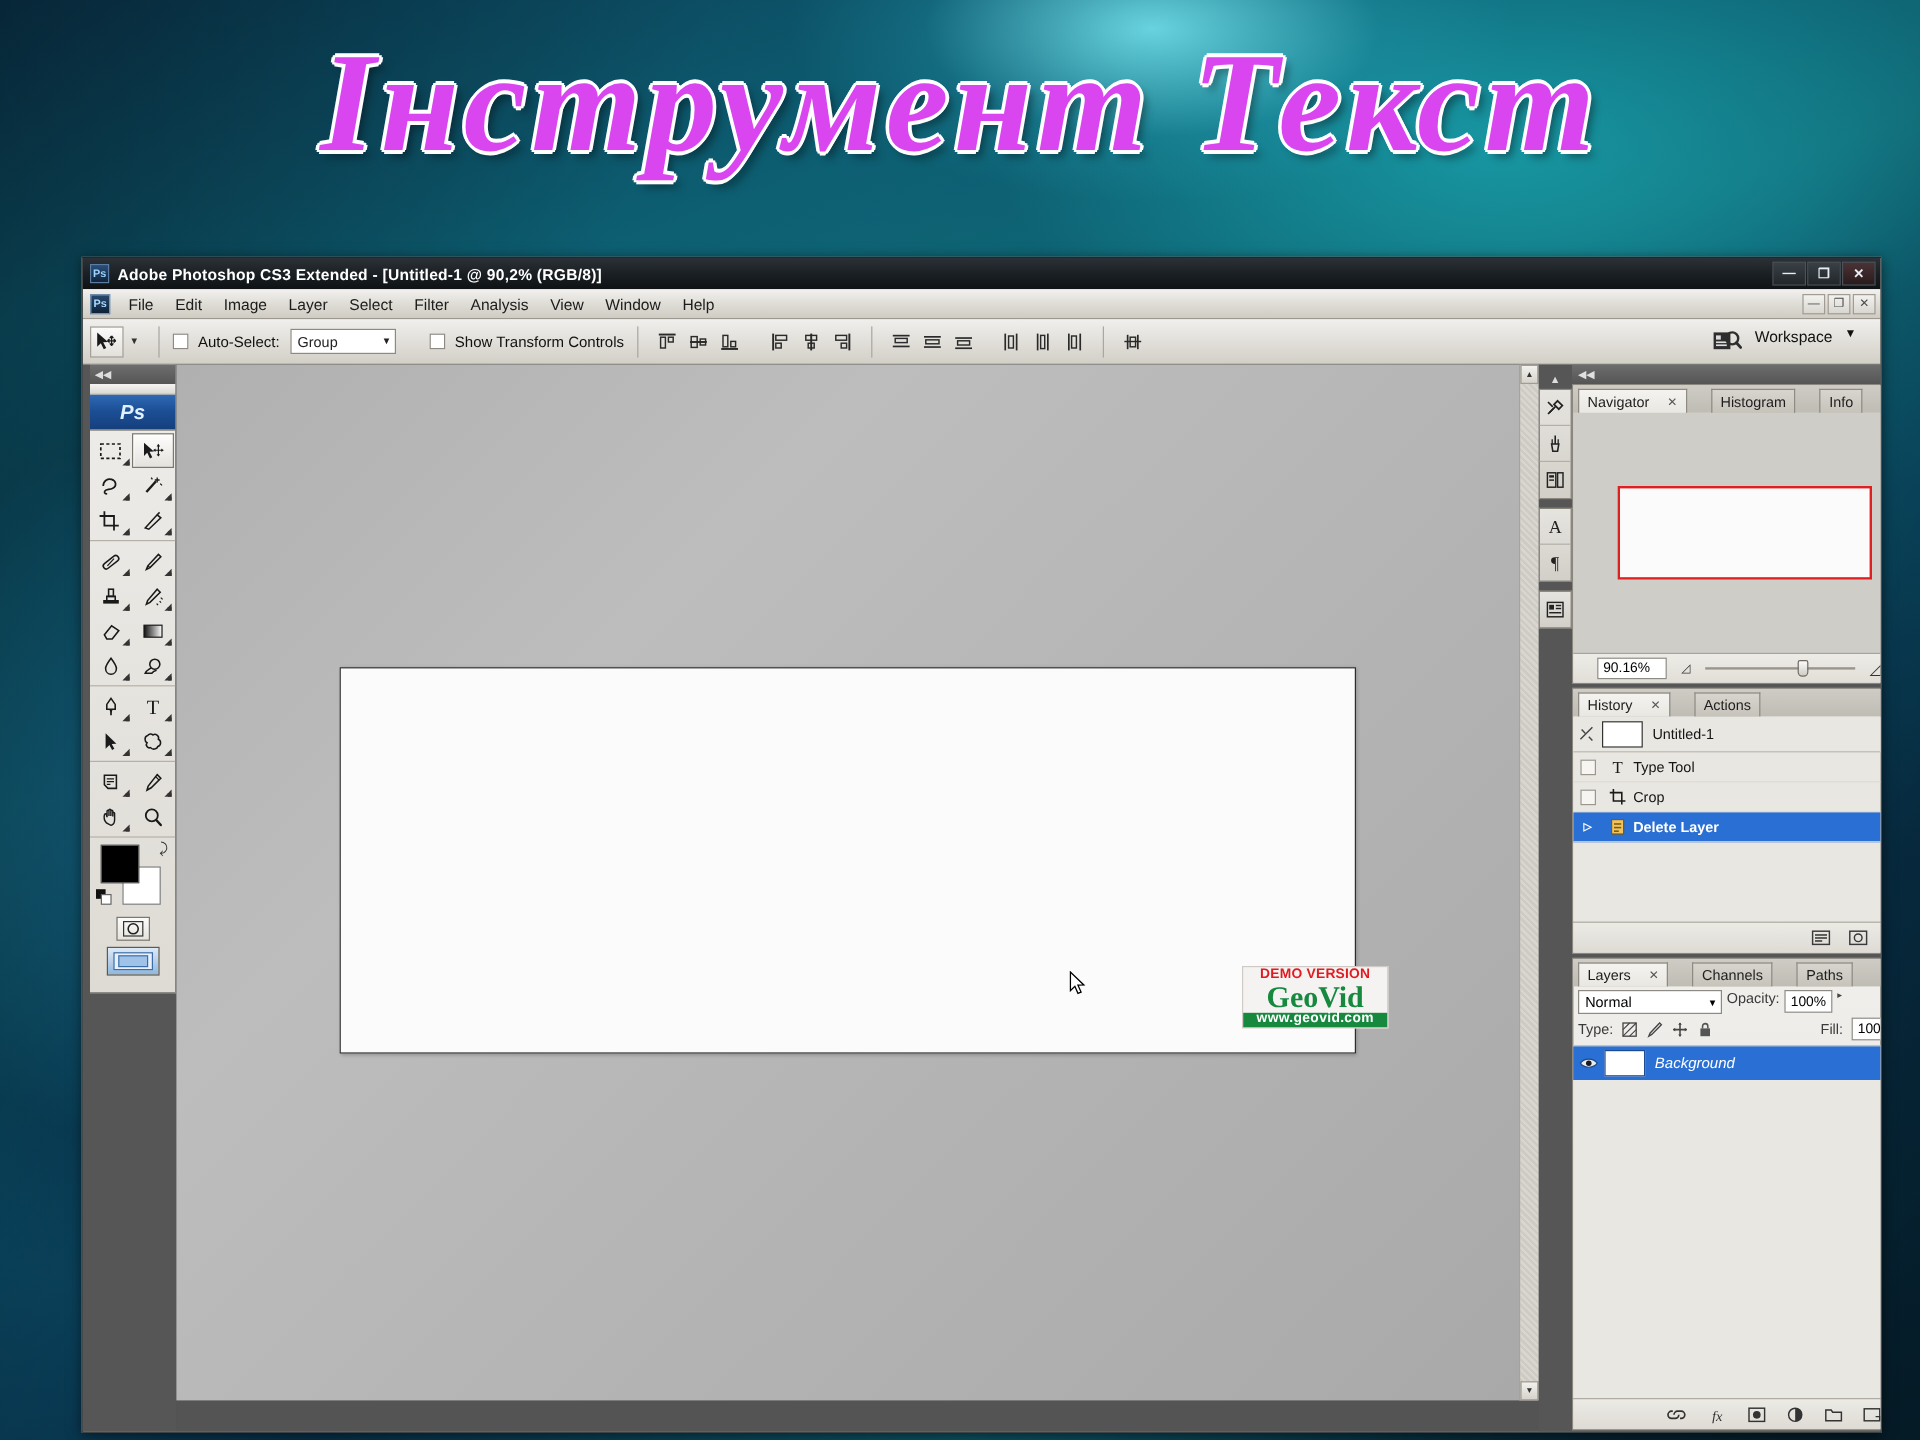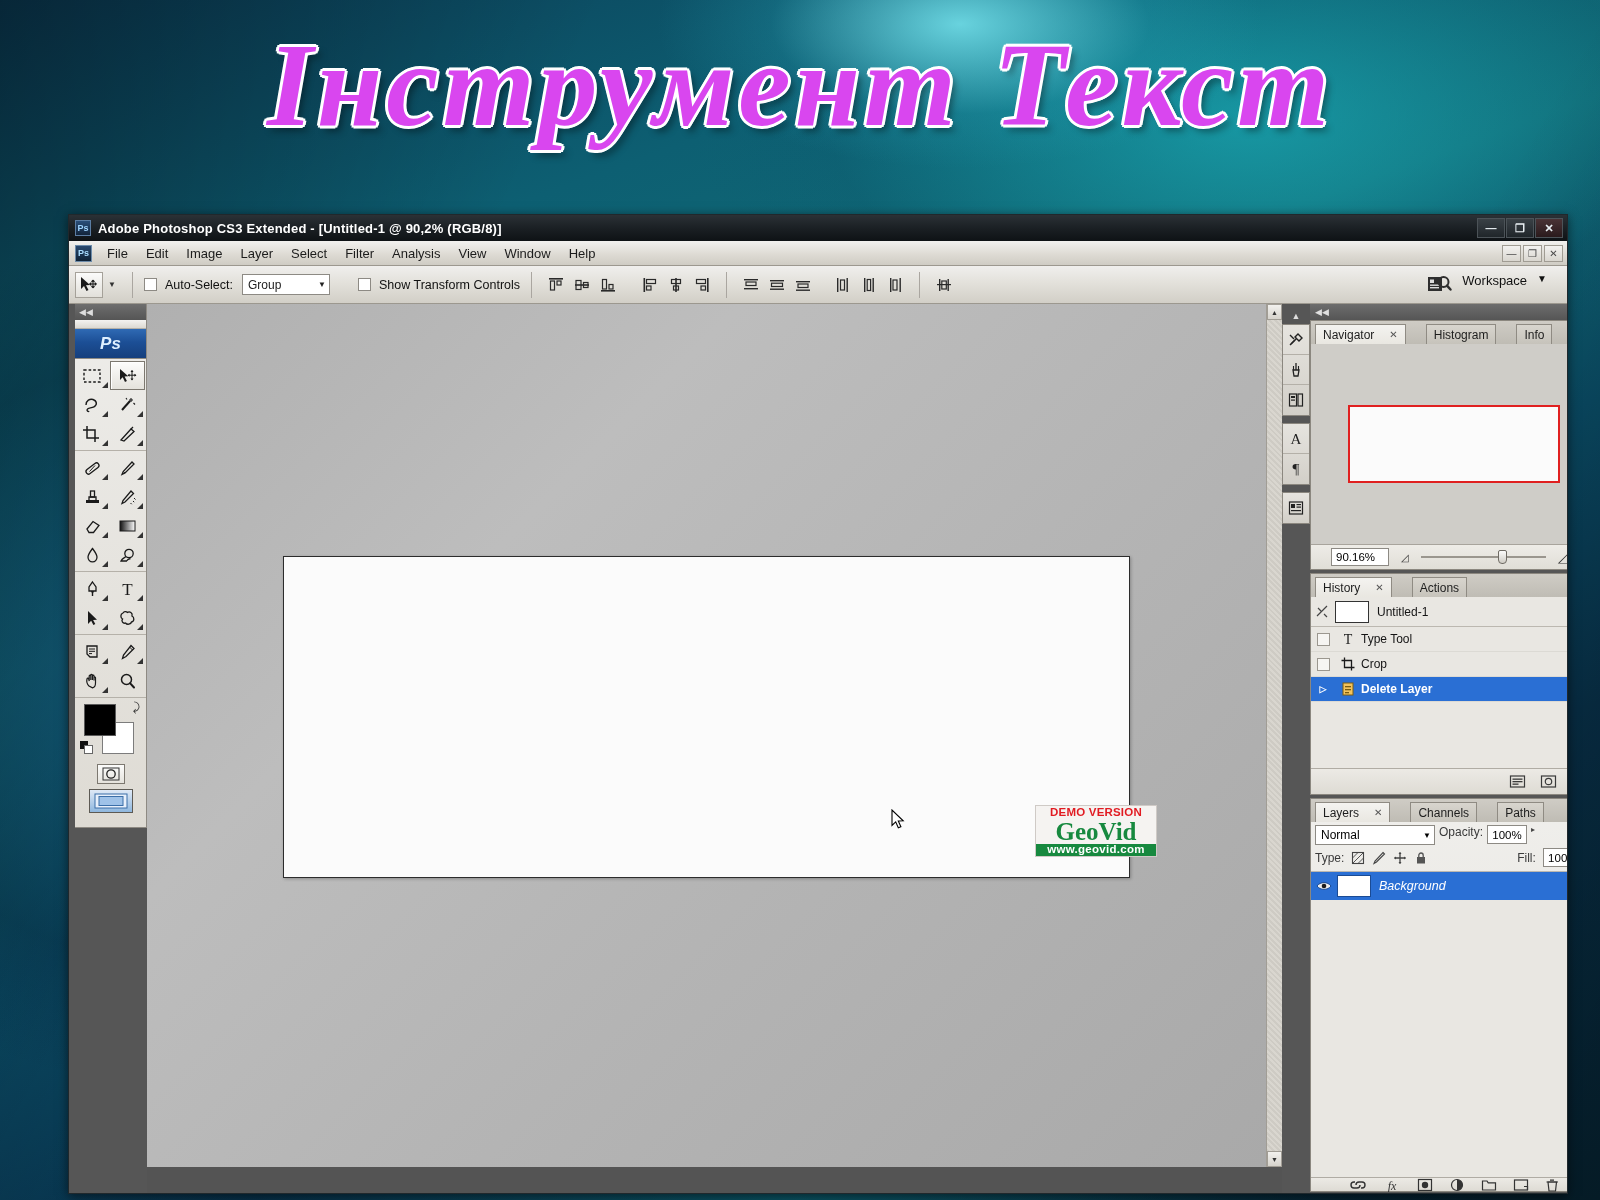--- a/index.html
+++ b/index.html
@@ -359,21 +359,21 @@
   .lay-lbl { font-size: 12px; color: #3a3a3a; }
   .num-field { width: 40px; height: 19px; background: #fff; border: 1px solid #8d8a84; font-size: 11.5px; display: flex; align-items: center; justify-content: center; }
   .stepper { font-size: 8px; color: #444; }
   .lay-row2 { display: flex; align-items: center; gap: 7px; }
   #layers-list { flex: 1 1 auto; background: #e9e7e2; margin-top: 4px; border-top: 1px solid #bcb8b0; }
   .layer-row { height: 28px; display: flex; align-items: center; background: #2a6fd4; color: #fff; }
   .layer-eye { width: 26px; display: flex; align-items: center; justify-content: center; }
   .layer-thumb { width: 34px; height: 22px; background: #fff; border: 1px solid #1b4b94; margin-right: 8px; }
   .layer-name { font-size: 12.5px; font-style: italic; flex: 1 1 auto; }
   .layer-lock { width: 26px; display: flex; align-items: center; justify-content: center; }
-  #layers-footer { height: 14px; display: flex; align-items: center; justify-content: center; gap: 16px; background: linear-gradient(180deg,#eceae5,#dedbd4); border-top: 1px solid #b0aca4; }
+  #layers-footer { height: 26px; display: flex; align-items: center; justify-content: flex-end; gap: 16px; background: linear-gradient(180deg,#eceae5,#dedbd4); border-top: 1px solid #b0aca4; }
 
   svg { display: block; }
 </style>
 </head>
 <body>
 
 <div id="slide-bg"></div>
 
 <div id="slide-title">Інструмент  Текст</div>
 

